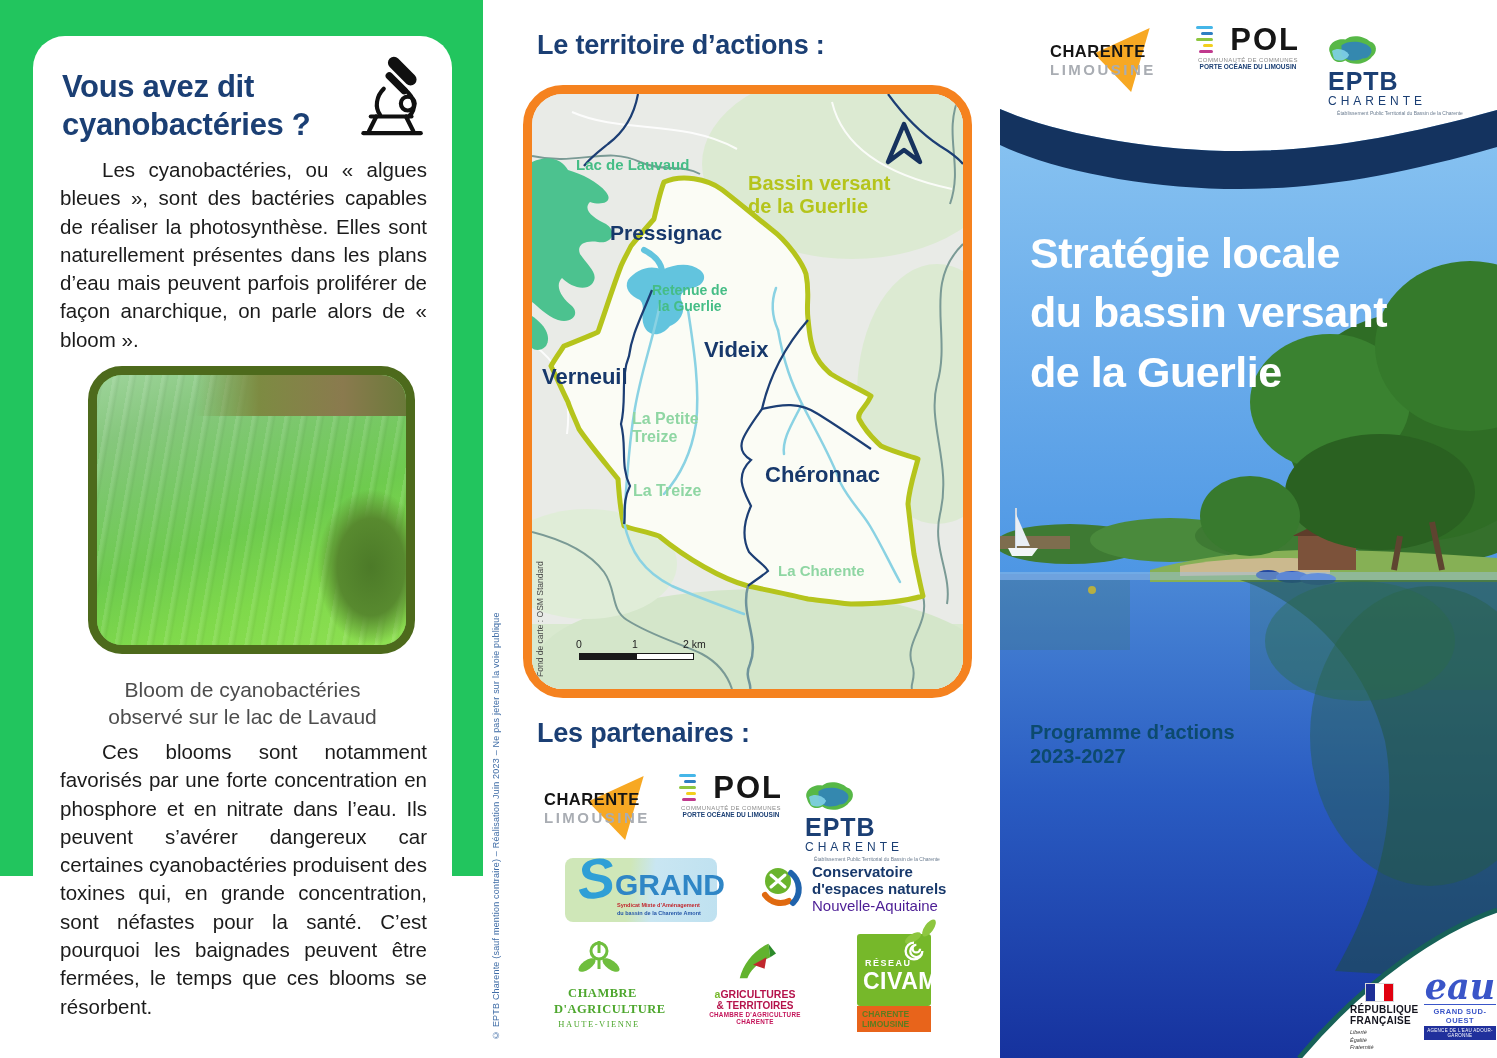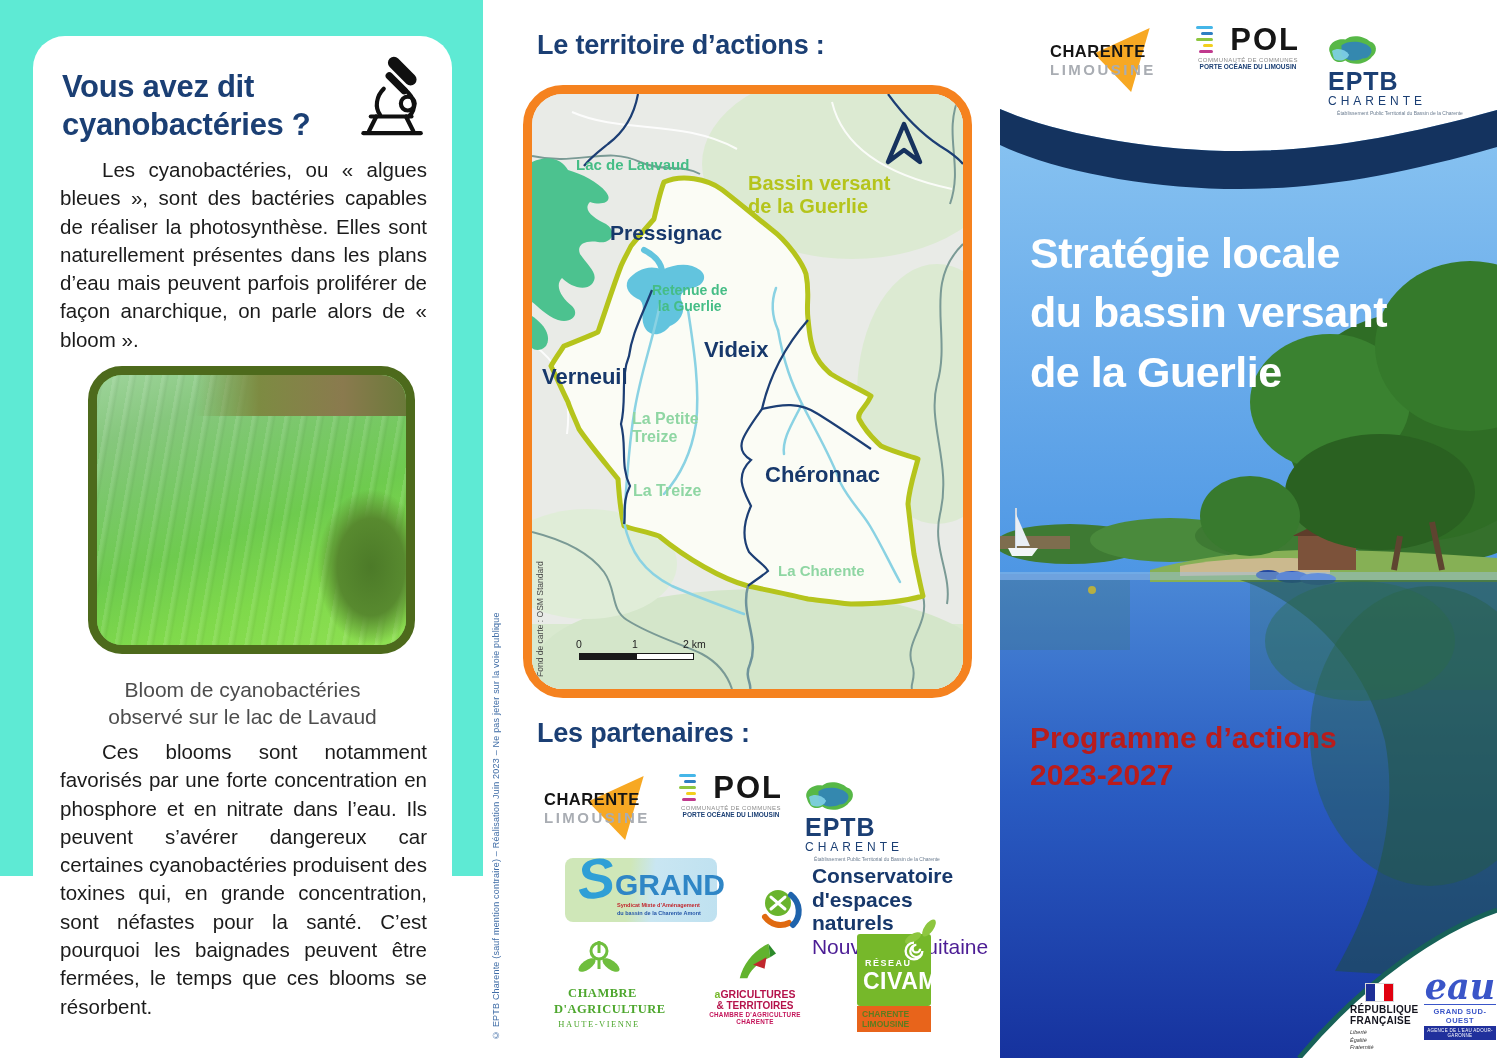--- a/index.html
+++ b/index.html
@@ -1,21 +1,21 @@
 <!DOCTYPE html>
 <html><head>
 <meta charset="utf-8">
 <style>
   * { margin:0; padding:0; box-sizing:border-box; }
   body { font-family:"Liberation Sans", sans-serif; background:#888; }
   .page { position:relative; width:1497px; height:1058px; background:#fff; overflow:hidden; margin:0 auto; }
   .pre { white-space:pre-line; }
 
   
-  .panel-left { position:absolute; left:0; top:0; width:483px; height:876px; background:#5eead4; }
+  .panel-left { position:absolute; left:0; top:0; width:483px; height:876px; background:#22c55e; }
   .card { position:absolute; left:33px; top:36px; width:419px; height:986px; background:#fff; border-radius:32px; }
   .card-heading { position:absolute; left:29px; top:32px; font-size:31px; font-weight:800; color:#1b3f74; line-height:1.22; letter-spacing:-0.3px; }
   .micro-icon { position:absolute; right:22px; top:18px; width:74px; height:88px; }
   .bodytext { position:absolute; font-size:20.5px; line-height:1.38; color:#1b1b1b; text-align:justify; text-indent:42px; width:367px; left:27px; }
   .p1 { top:120px; }
   .p2 { top:702px; }
   .photo-frame { position:absolute; left:55px; top:330px; width:327px; height:288px; border:9px solid #4d6a1c; border-radius:34px; overflow:hidden; background:#7cc75a; }
   .photo-water { position:absolute; inset:0; background:linear-gradient(160deg,#9ed49b 0%,#86c77d 18%,#79c868 35%,#6ecb4e 55%,#7fd94b 75%,#8fe052 100%); }
   .photo-water::before { content:""; position:absolute; inset:0; background:repeating-linear-gradient(100deg, rgba(255,255,255,0.10) 0 2px, rgba(0,0,0,0.04) 6px, transparent 8px 16px); }
   .photo-bank { position:absolute; right:0; top:0; width:68%; height:15%; background:linear-gradient(90deg, rgba(122,130,60,0) 0%, #7d8b42 30%, #8a7a4e 70%, #6b7a3a 100%); }
@@ -56,21 +56,21 @@
   .sb-black { position:absolute; left:0; top:15px; width:57px; height:7px; background:#1a1a1a; }
   .sb-white { position:absolute; left:57px; top:15px; width:58px; height:7px; background:#fff; border:1.5px solid #1a1a1a; }
   .map-credit { position:absolute; left:3px; top:418px; height:165px; writing-mode:vertical-rl; transform:rotate(180deg); font-size:8.5px; color:#4a4a4a; }
 
   
   .panel-right { position:absolute; left:1000px; top:0; width:497px; height:1058px; background:#fff; }
   .rp-header { position:absolute; left:0; top:0; width:497px; height:96px; background:#fff; z-index:3; }
   .curveband { position:absolute; left:0; top:95px; width:497px; height:100px; z-index:2; }
   .hero-photo { position:absolute; left:0; top:96px; width:497px; height:962px; z-index:1; }
   .hero-title { position:absolute; left:30px; top:224px; z-index:4; font-size:43px; font-weight:800; color:#fff; line-height:1.38; letter-spacing:-0.5px; }
-  .hero-sub { position:absolute; left:30px; top:720px; z-index:4; font-size:30px; font-weight:700; color:#b91c1c; line-height:1.22; }
+  .hero-sub { position:absolute; left:30px; top:720px; z-index:4; font-size:20px; font-weight:700; color:#0c4a6e; line-height:1.22; }
   .corner-svg { position:absolute; right:0; bottom:0; width:320px; height:240px; z-index:4; }
 
   
   .logo-cl { position:absolute; width:110px; height:60px; display:flex; flex-direction:column; justify-content:center; align-items:flex-start; padding-left:6px; z-index:5; }
   .cl-arrow { position:absolute; right:2px; top:-2px; width:58px; height:64px; background:#f7a823; clip-path:polygon(96% 0, 0 40%, 64% 100%); }
   .cl-1 { position:relative; font-size:16.5px; font-weight:900; color:#151515; letter-spacing:0.5px; }
   .cl-2 { position:relative; font-size:15px; font-weight:700; color:#a9adb3; letter-spacing:2.5px; }
 
   .logo-pol { position:absolute; width:104px; text-align:center; z-index:5; }
   .pol-top { display:flex; align-items:center; justify-content:space-between; gap:9px; }
@@ -91,21 +91,21 @@
   .eptb-tag { width:100%; font-size:5px; color:#6b7c90; margin-top:2px; text-align:center; }
 
   .logo-smaca { position:absolute; width:152px; height:64px; background:linear-gradient(95deg,#cfe7b8 0%,#cfe7b8 42%,#c9e6f2 58%,#bfe1f0 100%); border-radius:8px; z-index:5; }
   .smaca-initial { position:absolute; left:12px; top:-12px; font-size:56px; font-weight:900; color:#2f9fd6; font-style:italic; transform:rotate(-6deg); }
   .smaca-rest { position:absolute; left:50px; top:10px; font-size:30px; font-weight:900; color:#2f86c6; }
   .smaca-tag1 { position:absolute; left:52px; top:44px; font-size:5.5px; color:#c1272d; font-weight:700; }
   .smaca-tag2 { position:absolute; left:52px; top:52px; font-size:5.5px; color:#2456a8; font-weight:700; }
 
   .logo-cen { position:absolute; display:flex; gap:7px; align-items:center; z-index:5; }
   .cen-icon { width:44px; height:48px; }
-  .cen-text span { display:block; font-size:21px; font-weight:700; color:#17386b; line-height:1.12; }
+  .cen-text span { display:block; font-size:15px; font-weight:700; color:#17386b; line-height:1.12; }
   .cen-text .cen-na { color:#4c1d95; font-weight:400; }
 
   .logo-chambre { position:absolute; width:104px; text-align:center; z-index:5; }
   .chambre-icon { width:48px; height:44px; }
   .ch-l1,.ch-l2 { display:block; font-family:"Liberation Serif",serif; font-size:12.5px; font-weight:700; color:#4ea72e; letter-spacing:0.5px; line-height:1.25;margin-left:7px; }
   .ch-l3 { display:block; font-family:"Liberation Serif",serif; font-size:8.5px; color:#4ea72e; letter-spacing:1.5px; margin-top:2px; }
 
   .logo-agri { position:absolute; width:100px; text-align:center; z-index:5; }
   .agri-icon { width:42px; height:44px; }
   .ag-l1 { display:block; font-size:10.5px; font-weight:900; color:#b5134b; }

